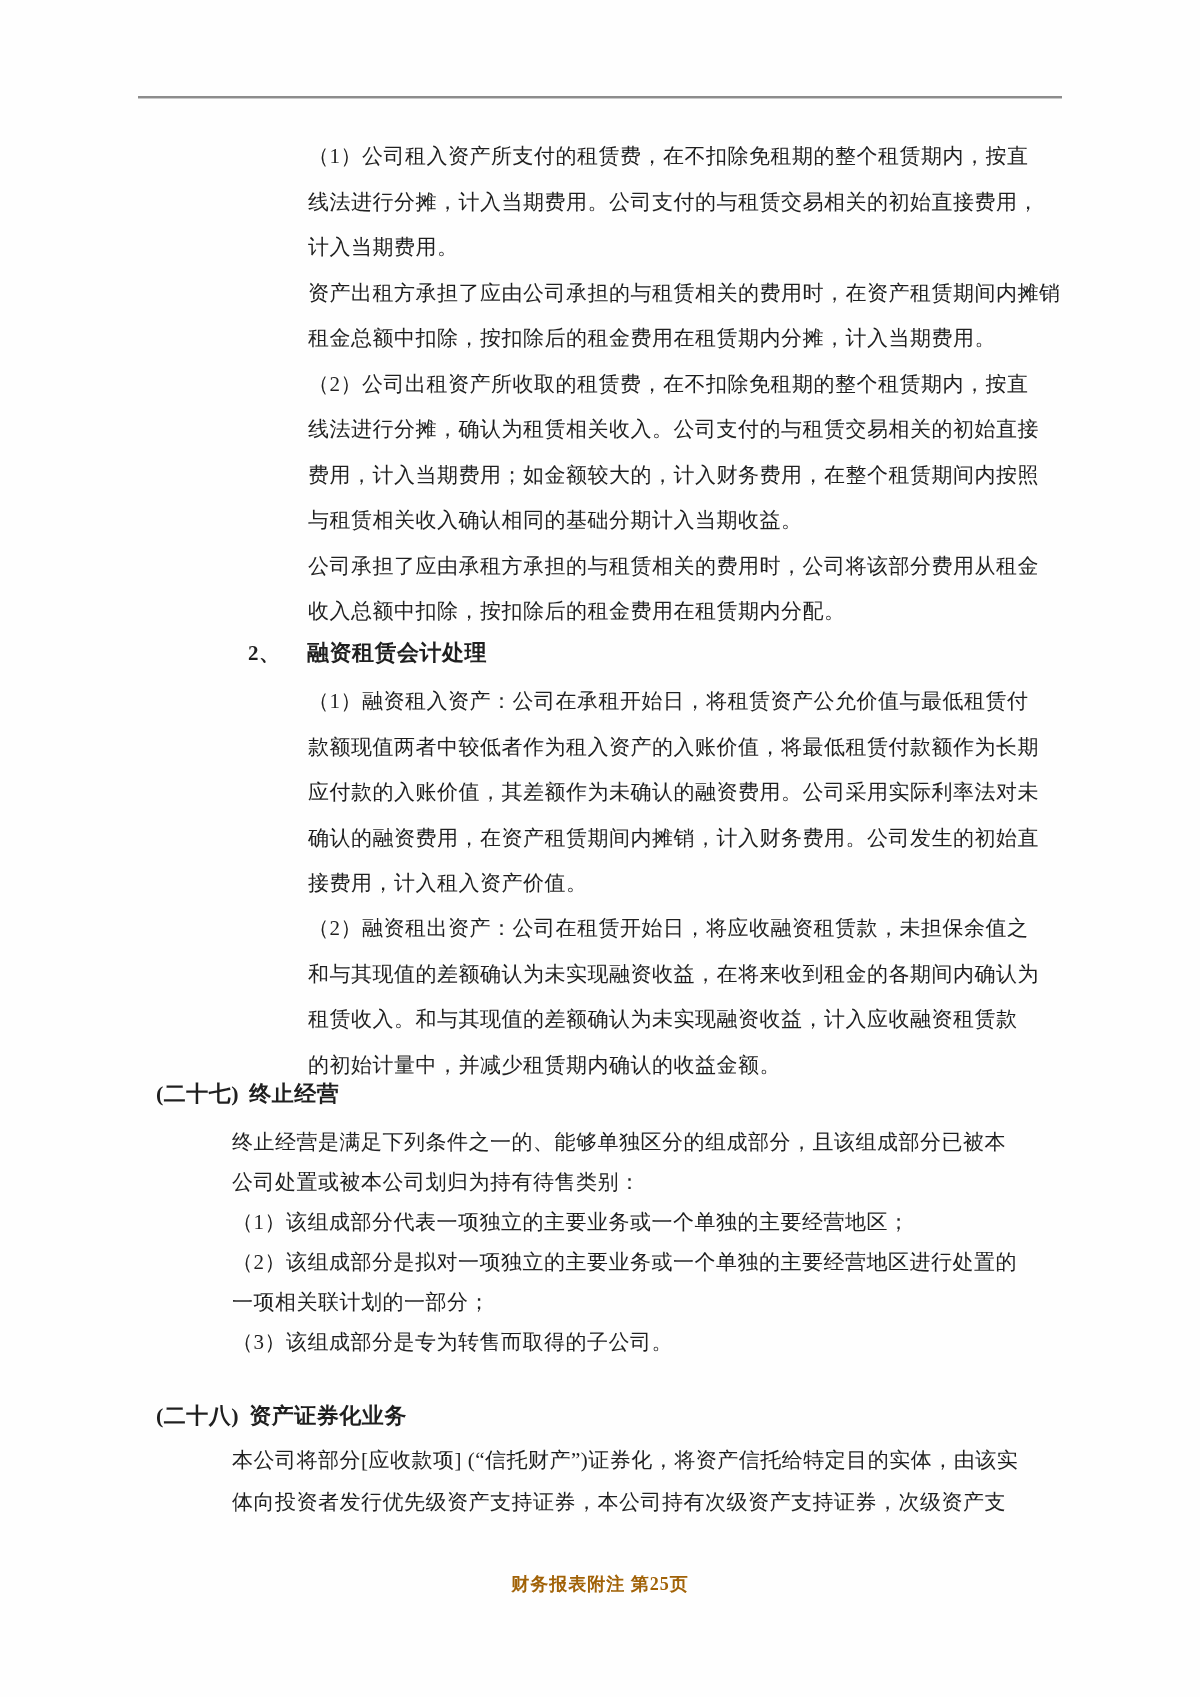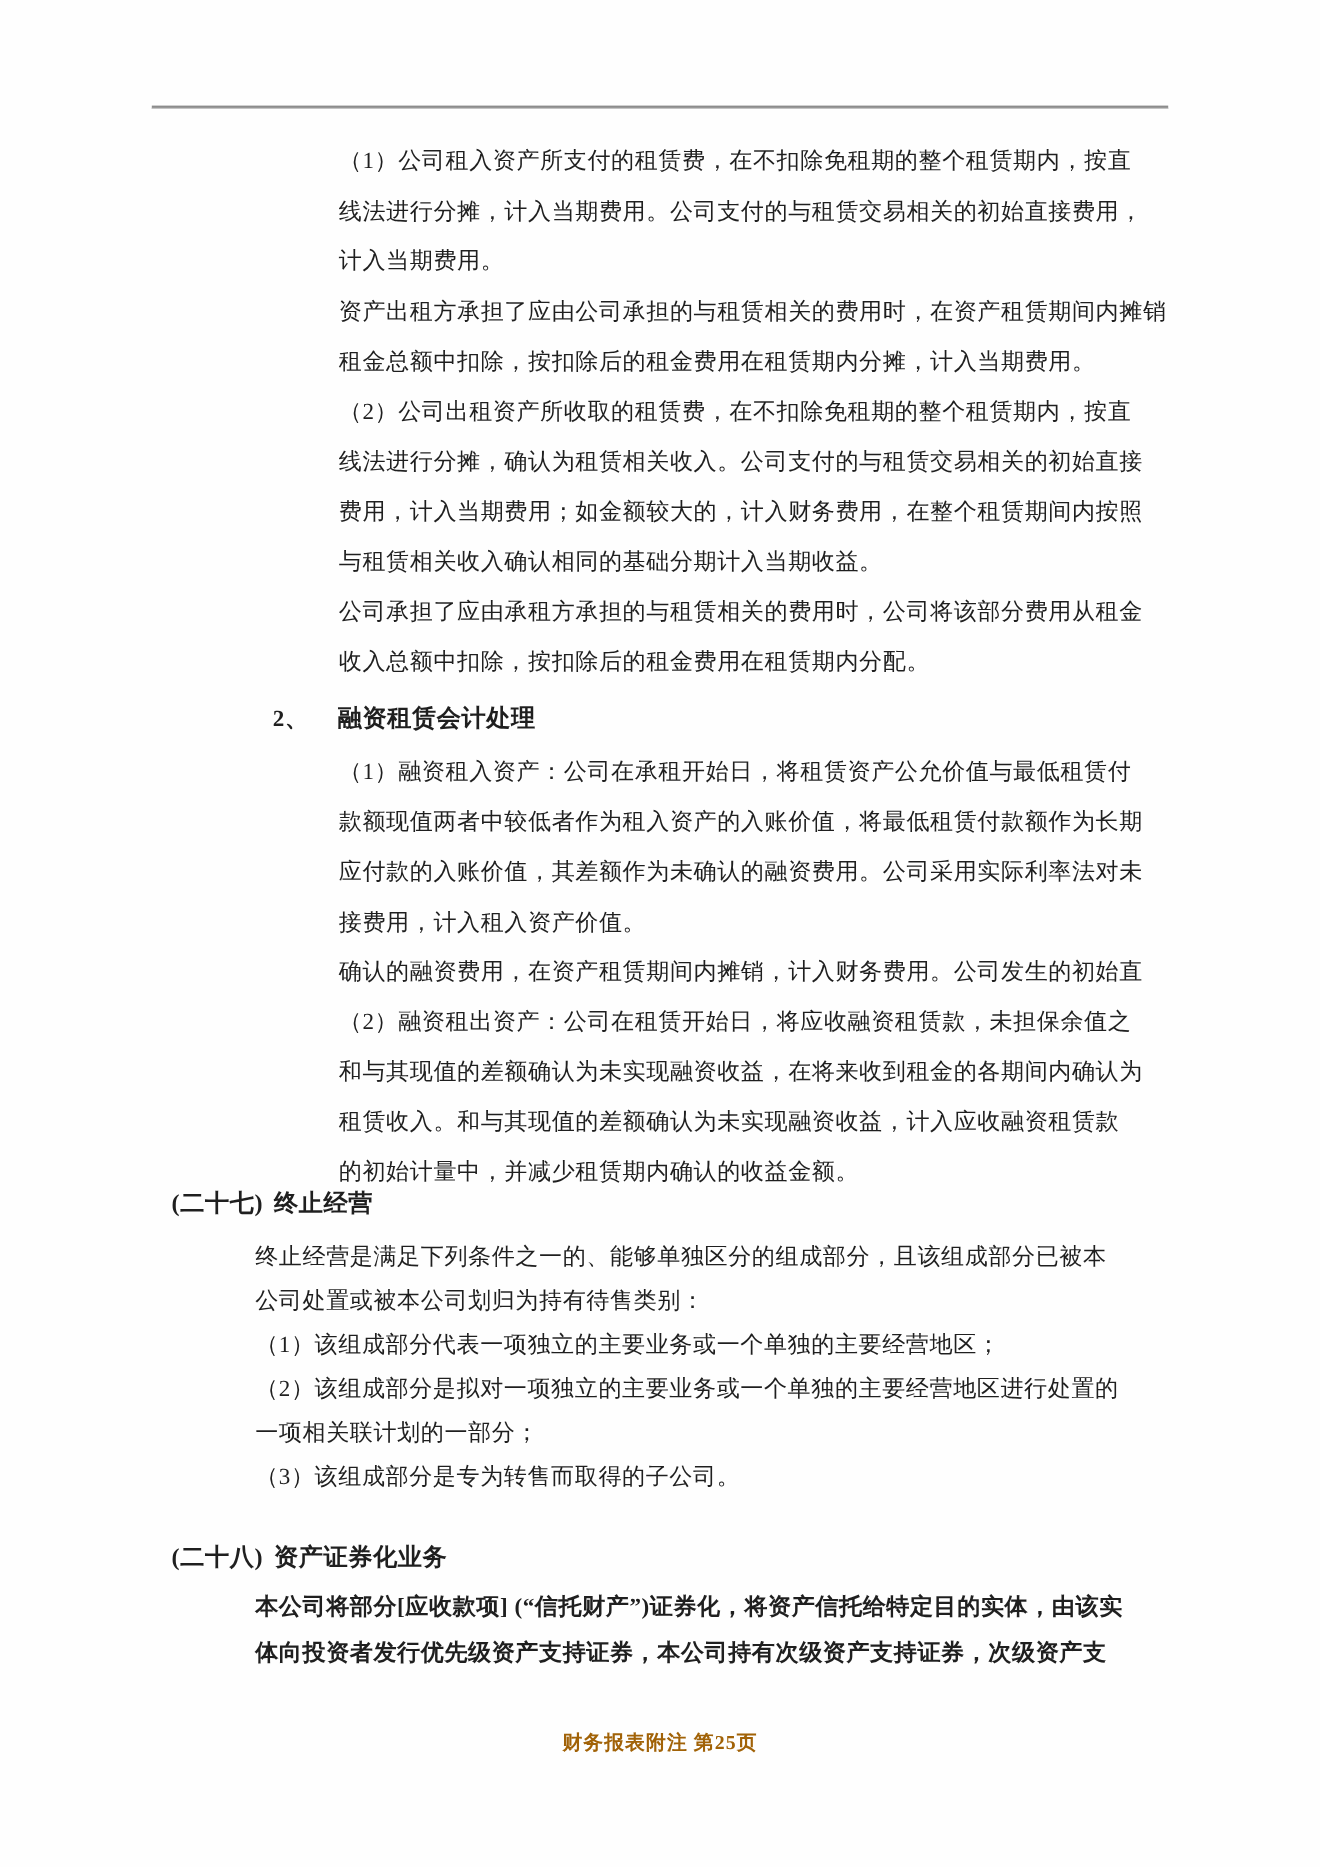--- a/index.html
+++ b/index.html
@@ -24,21 +24,21 @@
   .para { position: absolute; }
   .para .line {
     white-space: nowrap;
     font-size: 21px;
     letter-spacing: 0.5px;
   }
   .para-deep { left: 308px; width: 740px; }
   .para-deep .line { line-height: 45.5px; }
   .para-mid { left: 232px; width: 816px; }
   .para-mid .line { line-height: 40px; }
-  .para-mid2 .line { line-height: 42px; font-weight: bold; }
+  .para-mid2 .line { line-height: 42px; }
   .heading {
     position: absolute;
     font-weight: bold;
     font-size: 22px;
     line-height: 24px;
     white-space: nowrap;
     letter-spacing: 0.5px;
   }
   .heading-num { left: 248px; }
   .heading-num .num { display: inline-block; width: 59px; font-size: 21px; }
@@ -57,21 +57,21 @@
     font-weight: bold;
   }
 </style>
 </head>
 <body>
 
 <div class="page">
 
   <div class="header-rule"></div>
 
-  <div class="para para-deep" style="top:124px">
+  <div class="para para-deep" style="top:134px">
     <div class="line">（1）公司租入资产所支付的租赁费，在不扣除免租期的整个租赁期内，按直</div>
     <div class="line">线法进行分摊，计入当期费用。公司支付的与租赁交易相关的初始直接费用，</div>
     <div class="line">计入当期费用。</div>
     <div class="line">资产出租方承担了应由公司承担的与租赁相关的费用时，在资产租赁期间内摊销</div>
     <div class="line">租金总额中扣除，按扣除后的租金费用在租赁期内分摊，计入当期费用。</div>
     <div class="line">（2）公司出租资产所收取的租赁费，在不扣除免租期的整个租赁期内，按直</div>
     <div class="line">线法进行分摊，确认为租赁相关收入。公司支付的与租赁交易相关的初始直接</div>
     <div class="line">费用，计入当期费用；如金额较大的，计入财务费用，在整个租赁期间内按照</div>
     <div class="line">与租赁相关收入确认相同的基础分期计入当期收益。</div>
     <div class="line">公司承担了应由承租方承担的与租赁相关的费用时，公司将该部分费用从租金</div>
@@ -79,22 +79,22 @@
   </div>
 
   <div class="heading heading-num" style="top:641px">
     <span class="num">2、</span><span>融资租赁会计处理</span>
   </div>
 
   <div class="para para-deep" style="top:679px">
     <div class="line">（1）融资租入资产：公司在承租开始日，将租赁资产公允价值与最低租赁付</div>
     <div class="line">款额现值两者中较低者作为租入资产的入账价值，将最低租赁付款额作为长期</div>
     <div class="line">应付款的入账价值，其差额作为未确认的融资费用。公司采用实际利率法对未</div>
+    <div class="line">确认的融资费用，在资产租赁期间内摊销，计入财务费用。公司发生的初始直</div>
     <div class="line">接费用，计入租入资产价值。</div>
-    <div class="line">确认的融资费用，在资产租赁期间内摊销，计入财务费用。公司发生的初始直</div>
   </div>
 
   <div class="para para-deep" style="top:906px">
     <div class="line">（2）融资租出资产：公司在租赁开始日，将应收融资租赁款，未担保余值之</div>
     <div class="line">和与其现值的差额确认为未实现融资收益，在将来收到租金的各期间内确认为</div>
     <div class="line">租赁收入。和与其现值的差额确认为未实现融资收益，计入应收融资租赁款</div>
     <div class="line">的初始计量中，并减少租赁期内确认的收益金额。</div>
   </div>
 
   <div class="heading heading-sec" style="top:1082px">

